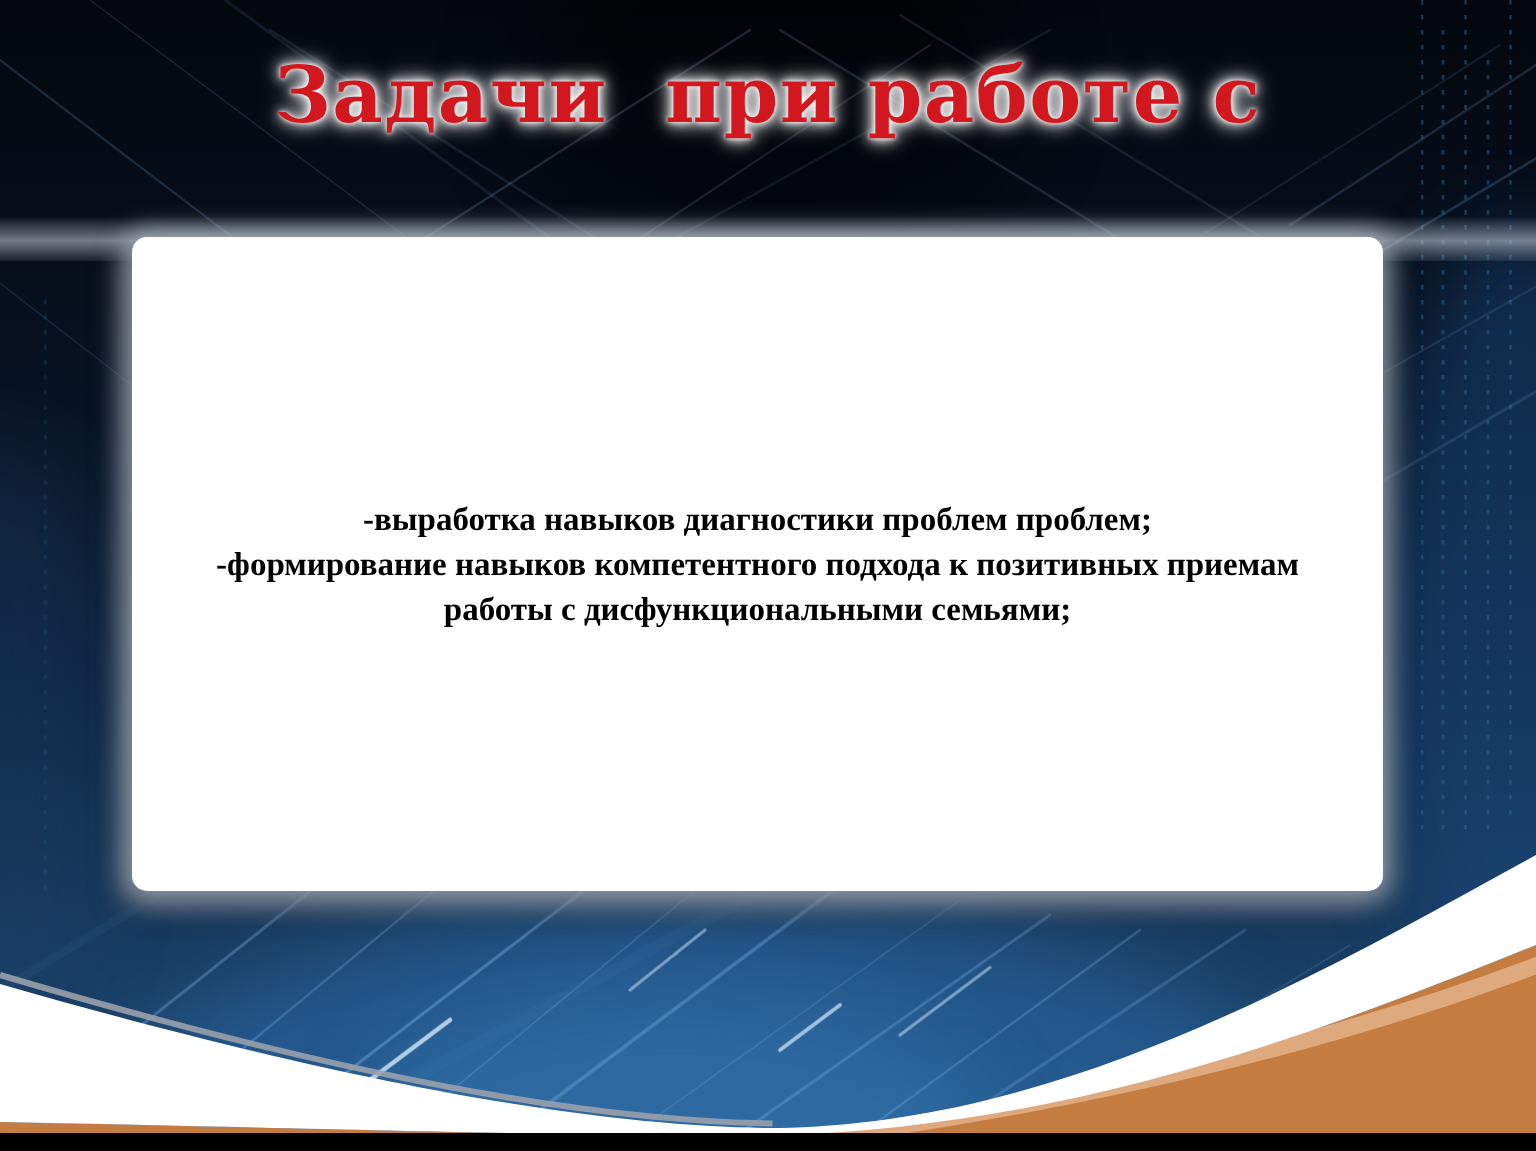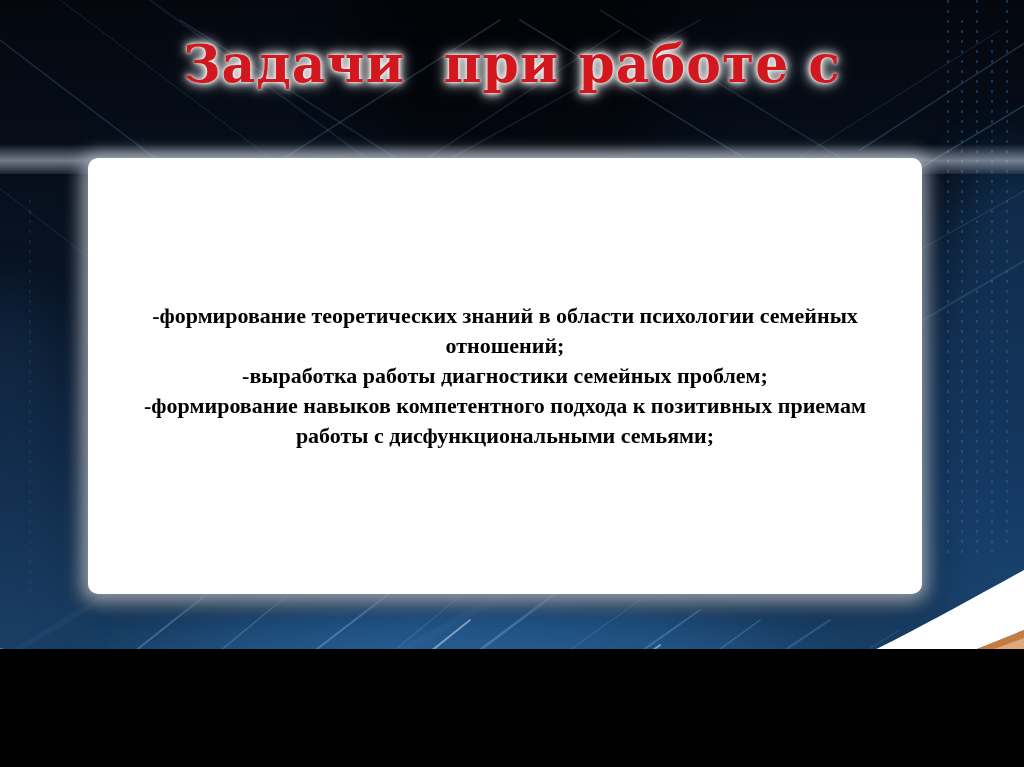--- a/index.html
+++ b/index.html
@@ -1,18 +1,18 @@
 <!DOCTYPE html>
 <html><head>
 <meta charset="utf-8">
 <style>
   html,body{margin:0;padding:0;background:#000;}
   .slide{
     position:relative;
-    width:1024px;height:649px;
+    width:1024px;height:755px;
     overflow:hidden;
     font-family:"Liberation Serif", serif;
   }
   .bg-svg{position:absolute;left:0;top:0;width:1024px;height:767px;display:block;}
   .glow-band{
     position:absolute;left:0;top:144px;width:1024px;height:30px;
     background:linear-gradient(180deg, rgba(190,200,215,0) 0%, rgba(205,214,228,0.55) 55%, rgba(190,200,215,0.1) 100%);
     z-index:2;
   }
   .slide-title{
@@ -138,19 +138,18 @@
 
     <path d="M0,650 C230,718 390,747 515,749" fill="none" stroke="#9aa1ab" stroke-width="4" opacity="0.9"></path>
   </svg>
 
   <div class="slide-title">
     <div class="tline">Задачи  при работе с</div>
   </div>
 
   <div class="content-box">
     <div class="tasks">
-      <p>-формирование теоретических знаний в области психологии семейных отношений;</p>
-      <p>-выработка работы диагностики семейных проблем;</p>
+      <p>-выработка навыков диагностики проблем проблем;</p>
       <p>-формирование навыков компетентного подхода к позитивных приемам работы с дисфункциональными семьями;</p>
     </div>
   </div>
 
 </div>
 
 </body></html>

